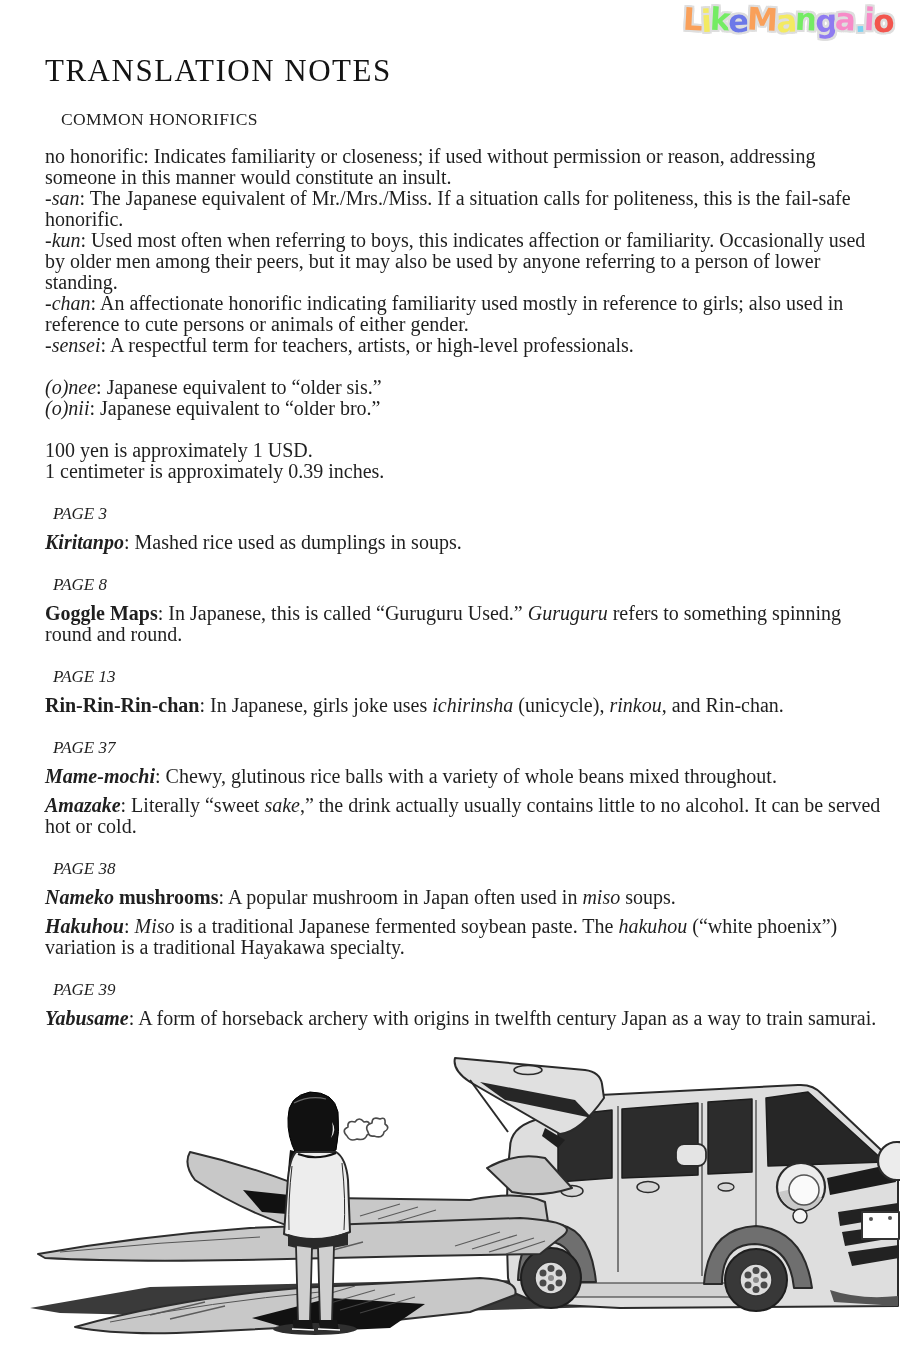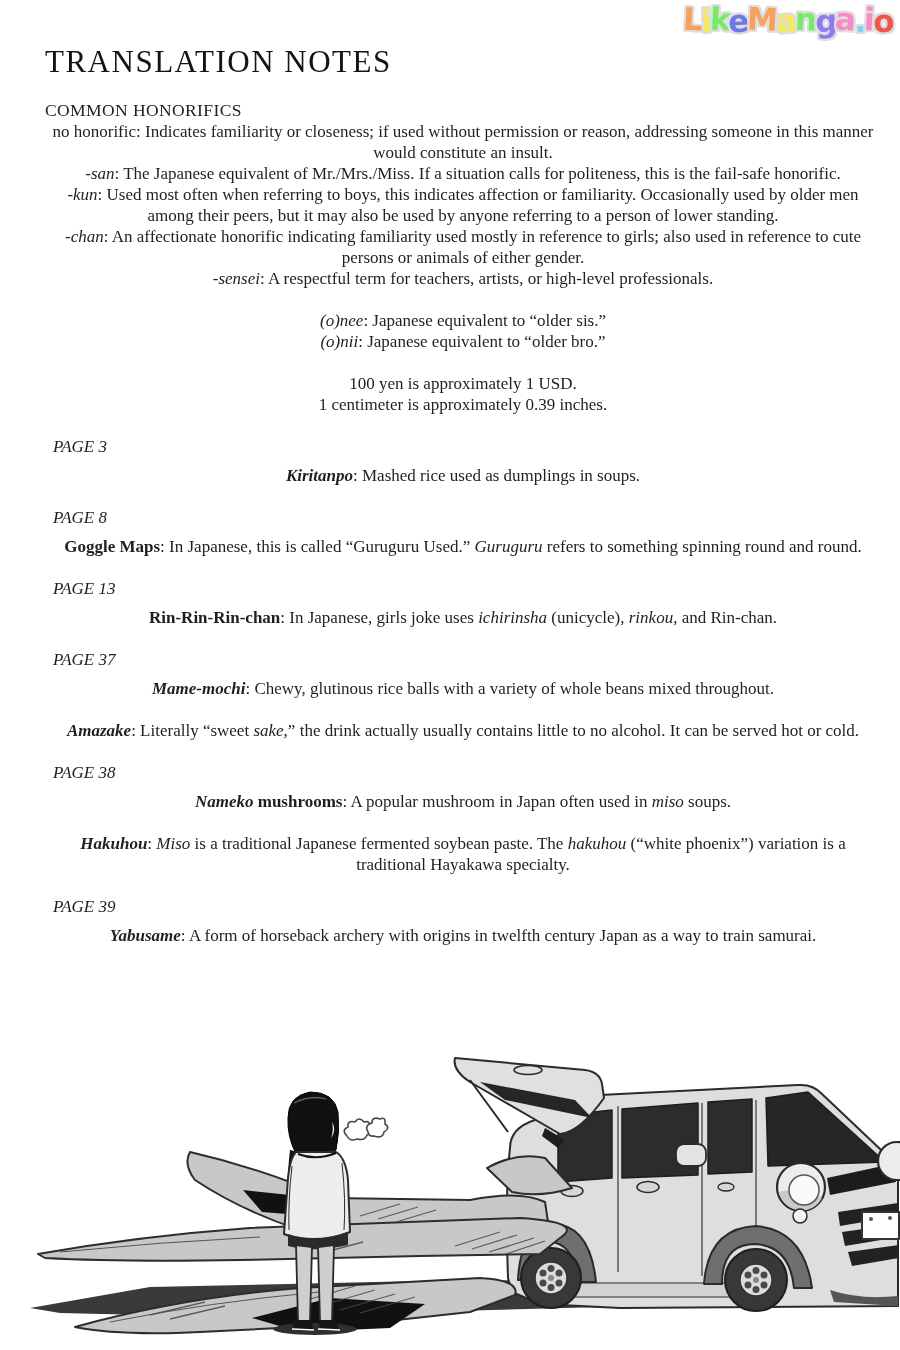--- a/index.html
+++ b/index.html
@@ -15,33 +15,33 @@
     font-family:"DejaVu Sans","Liberation Sans",sans-serif;
     font-weight:bold;font-size:31px;letter-spacing:-2px;
     white-space:nowrap;user-select:none;
   }
   .wm-letter{
     display:inline-block;
     text-shadow:2px 0 0 #dedede,-2px 0 0 #dedede,0 2px 0 #dedede,0 -2px 0 #dedede,
                 2px 2px 0 #dedede,-2px 2px 0 #dedede,2px -2px 0 #dedede,-2px -2px 0 #dedede;
   }
   
-  .page-text{position:absolute;left:45px;top:44px;width:836px;}
+  .page-text{position:absolute;left:45px;top:53px;width:836px;}
   .doc-title{
     font-size:31px;line-height:36px;letter-spacing:1.5px;
     font-weight:normal;color:#141414;margin:0 0 20px 0;
   }
   .section-heading{
     font-size:17.5px;line-height:21px;letter-spacing:.4px;
-    font-weight:normal;color:#222;margin:0;
-  }
-  .para{font-size:17px;line-height:21px;margin:0;text-align:center;}
+    font-weight:normal;color:#222;margin:16px;
+  }
+  .para{font-size:20px;line-height:21px;margin:0;}
   .block{margin-top:21px;}
   .note-page{font-style:italic;font-size:17px;line-height:21px;margin:8px;}
-  .note-para + .note-para{margin-top:21px;}
+  .note-para + .note-para{margin-top:8px;}
   .run-i{font-style:italic;}
   .run-b{font-weight:bold;}
   .run-bi{font-weight:bold;font-style:italic;}
   
   .illustration{position:absolute;left:0;top:1040px;}
 </style>
 </head>
 <body>
 
 <div class="watermark"><span class="wm-letter" style="color: rgb(249, 160, 90); transform: rotate(3deg) translateY(-1px);">L</span><span class="wm-letter" style="color: rgb(243, 234, 98); transform: rotate(-3deg) translateY(1px);">i</span><span class="wm-letter" style="color: rgb(116, 236, 99); transform: rotate(3deg) translateY(-1px);">k</span><span class="wm-letter" style="color: rgb(108, 120, 232); transform: rotate(-3deg) translateY(1px);">e</span><span class="wm-letter" style="color: rgb(249, 160, 90); transform: rotate(3deg) translateY(-1px);">M</span><span class="wm-letter" style="color: rgb(243, 234, 98); transform: rotate(-3deg) translateY(1px);">a</span><span class="wm-letter" style="color: rgb(116, 236, 99); transform: rotate(3deg) translateY(-1px);">n</span><span class="wm-letter" style="color: rgb(143, 123, 240); transform: rotate(-3deg) translateY(1px);">g</span><span class="wm-letter" style="color: rgb(247, 139, 200); transform: rotate(3deg) translateY(-1px);">a</span><span class="wm-letter" style="color: rgb(124, 210, 242); transform: rotate(-3deg) translateY(1px);">.</span><span class="wm-letter" style="color: rgb(247, 139, 200); transform: rotate(3deg) translateY(-1px);">i</span><span class="wm-letter" style="color: rgb(242, 85, 78); transform: rotate(-3deg) translateY(1px);">o</span></div>

